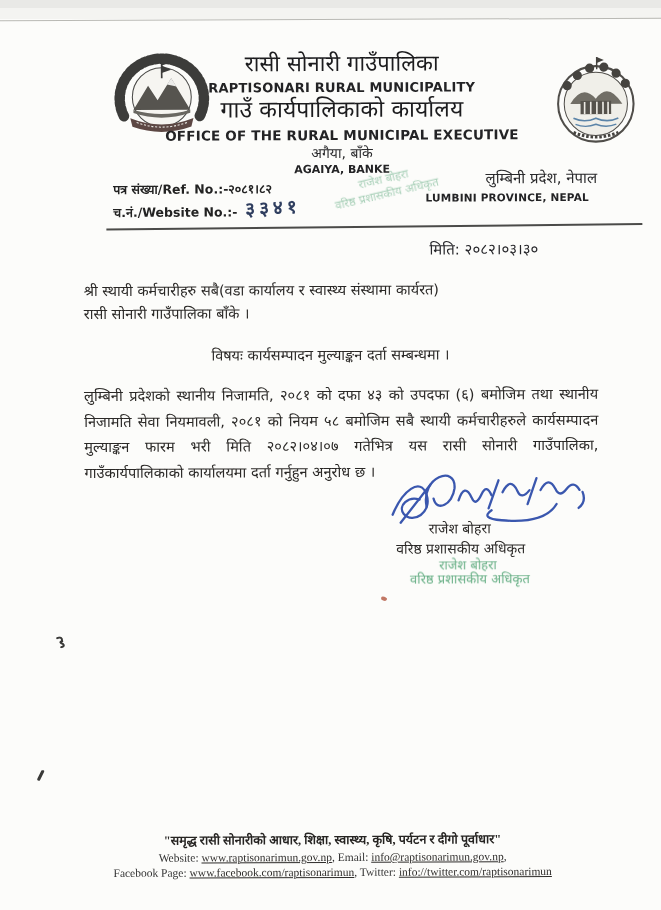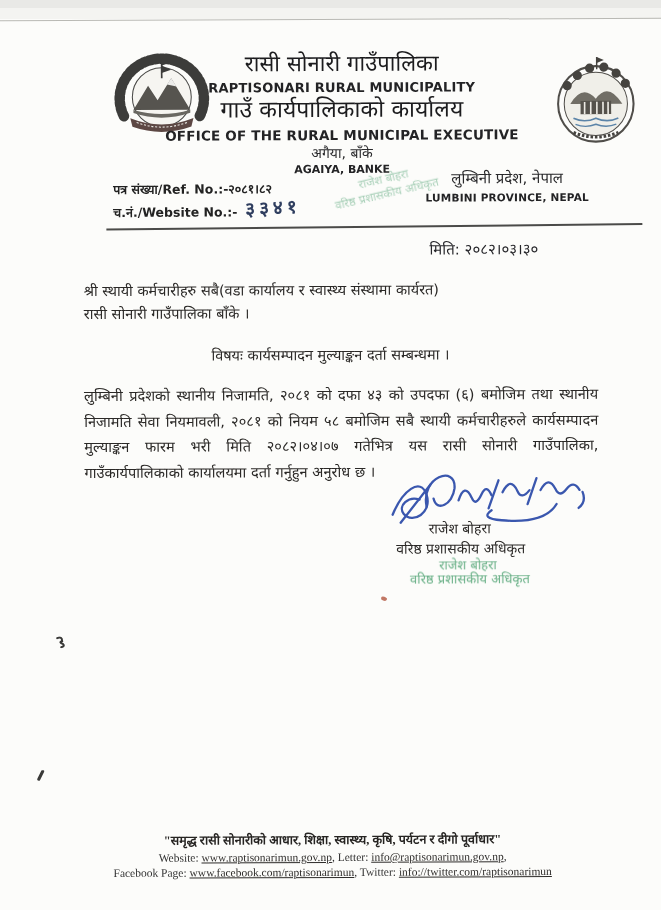--- a/index.html
+++ b/index.html
@@ -19,21 +19,21 @@
   .emblem-right{left:546px;top:44px;width:102px;height:102px;}
   .head-center{position:absolute;left:158px;top:44px;width:370px;text-align:center;line-height:1.1;}
   .np-title1{font-size:22px;color:#1c1c1e;font-weight:500;}
   .en-title1{font-size:13px;font-weight:bold;color:#232325;margin-top:5px;letter-spacing:.2px;}
   .np-title2{font-size:23px;color:#1c1c1e;margin-top:2px;}
   .en-title2{font-size:13.5px;font-weight:bold;color:#232325;margin-top:5px;letter-spacing:.2px;}
   .place-np{font-size:14px;margin-top:3px;color:#2a2a2c;}
   .place-en{font-size:11px;font-weight:bold;margin-top:3px;color:#232325;}
 
   .province{position:absolute;left:418px;top:162px;width:180px;text-align:center;line-height:1.2;}
-  .province-np{font-size:15px;color:#29292b;}
+  .province-np{font-size:15px;color:#29292b;text-align:right;}
   .province-en{font-size:10.5px;font-weight:bold;color:#232325;margin-top:4px;letter-spacing:.2px;}
 
   .refblock{position:absolute;left:114px;top:171px;font-size:12.5px;color:#222;line-height:20px;white-space:nowrap;}
   .ref-label-np{font-weight:600;}
   .ref-label-en{font-weight:bold;}
   .ref-value{font-weight:600;}
   .letter-hand{
     display:inline-block;font-size:19px;color:#2f3e5f;font-weight:600;
     transform:rotate(-3deg) translateY(-2px);letter-spacing:4px;margin-left:8px;
   }
@@ -191,18 +191,18 @@
     </div>
     <div class="smudge2">
       <svg width="8" height="11" viewBox="0 0 8 11">
           <path d="M6,1 L2,9" stroke="#3a3a38" stroke-width="3" stroke-linecap="round"></path>
         </svg>
     </div>
     <div class="speck"></div>
 
     <div class="footer">
       <div class="footer-slogan">"समृद्ध रासी सोनारीको आधार, शिक्षा, स्वास्थ्य, कृषि, पर्यटन र दीगो पूर्वाधार"</div>
-      <div class="footer-line"><span>Website: </span><a href="#">www.raptisonarimun.gov.np</a><span>, Letter: </span><a href="#">info@raptisonarimun.gov.np</a><span>,</span></div>
+      <div class="footer-line"><span>Website: </span><a href="#">www.raptisonarimun.gov.np</a><span>, Email: </span><a href="#">info@raptisonarimun.gov.np</a><span>,</span></div>
       <div class="footer-line"><span>Facebook Page: </span><a href="#">www.facebook.com/raptisonarimun</a><span>, Twitter: </span><a href="#">info://twitter.com/raptisonarimun</a></div>
     </div>
 
   </div>
 </div>
 
 </body></html>

